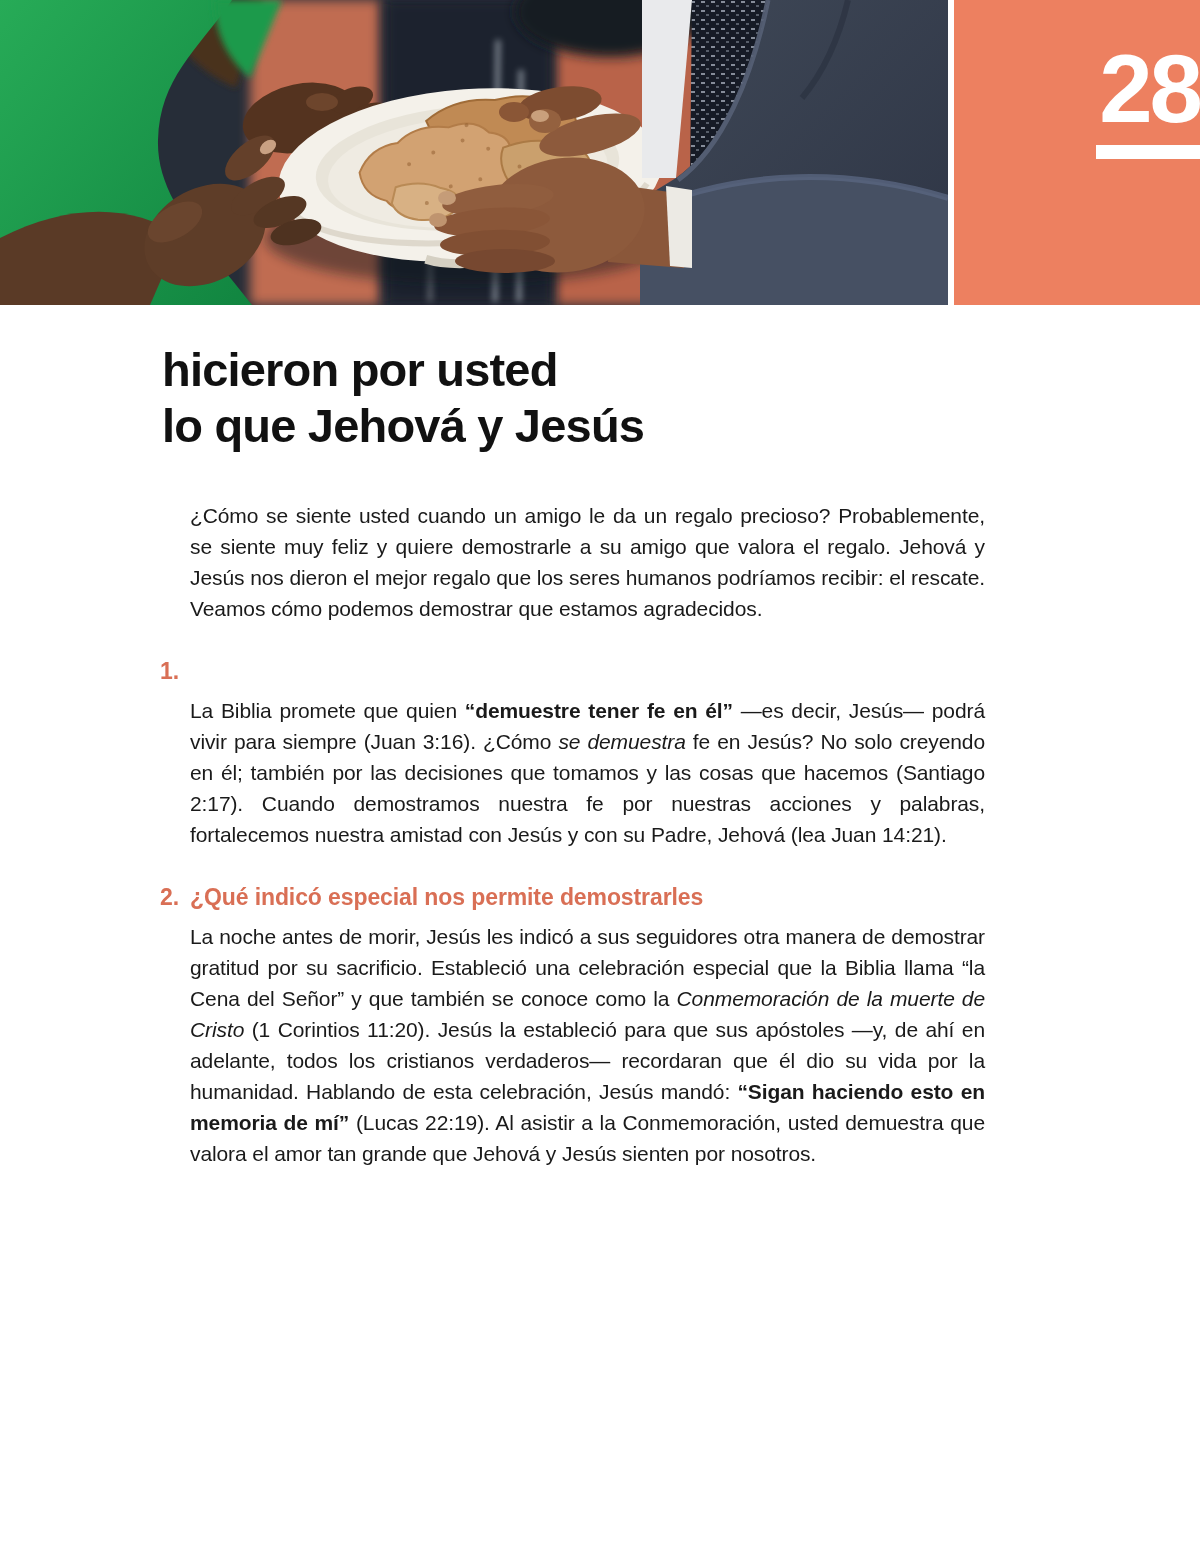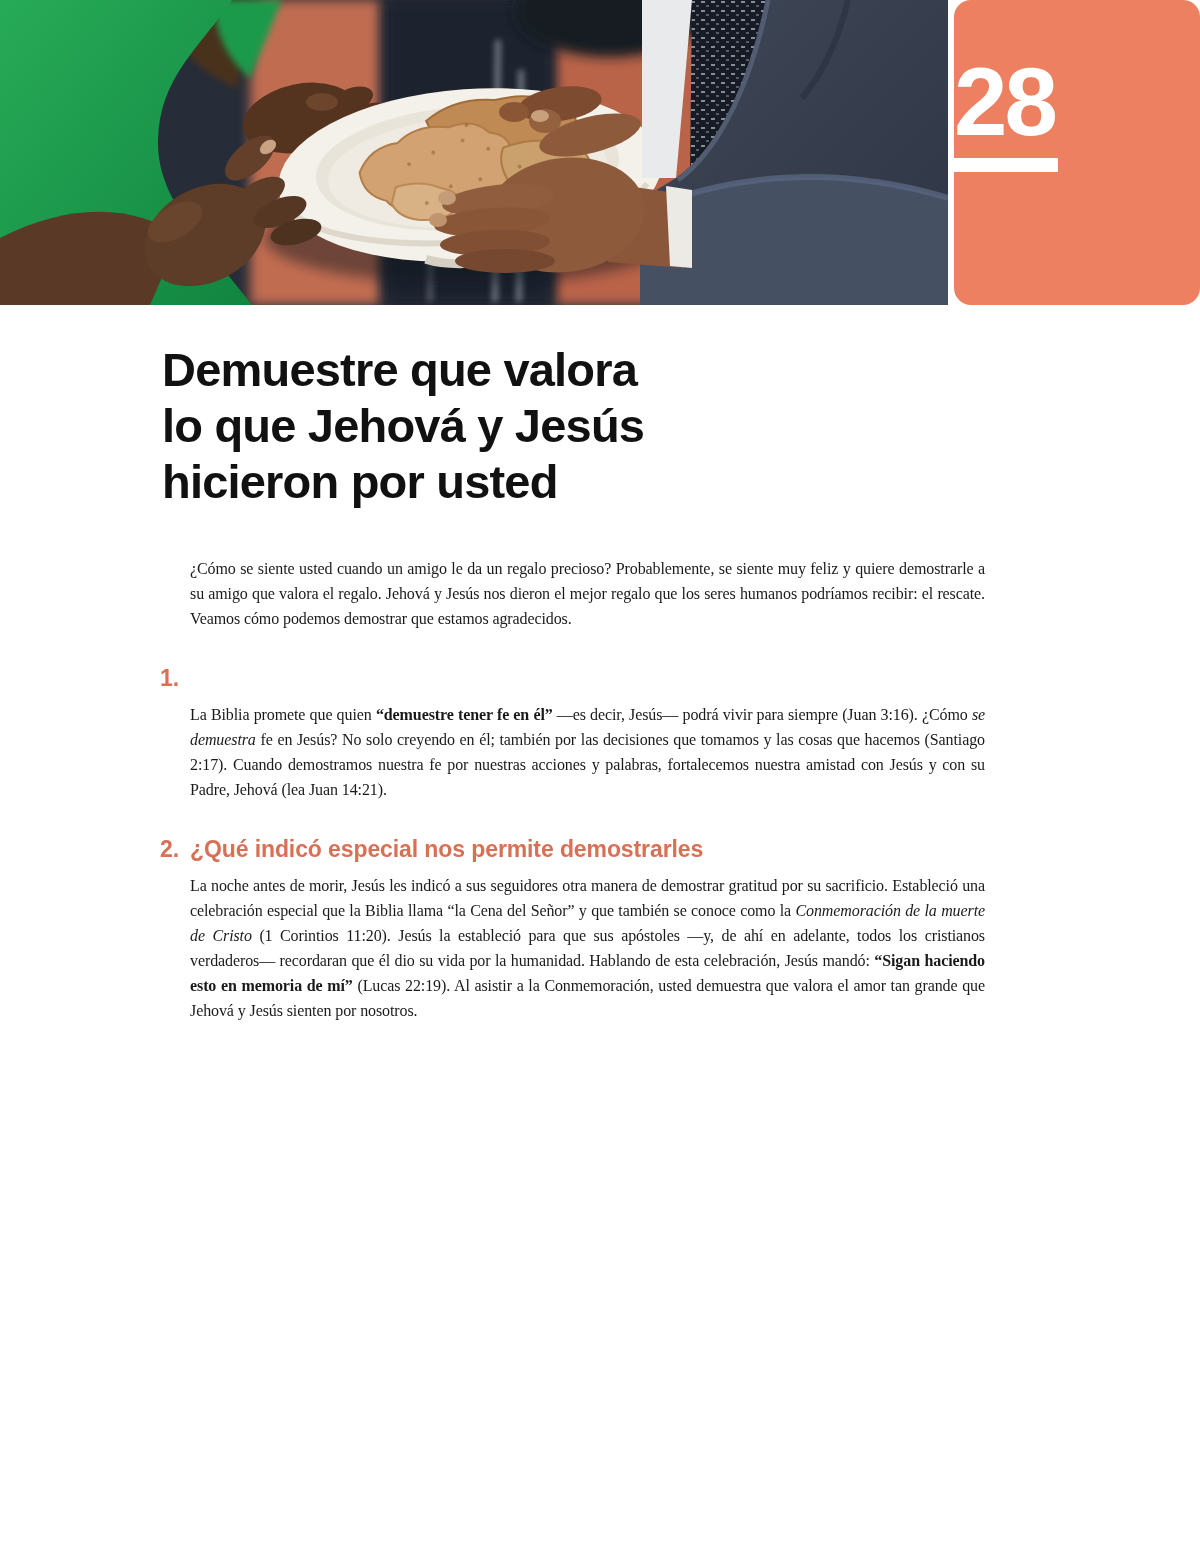--- a/index.html
+++ b/index.html
@@ -11,43 +11,43 @@
   }
   .page{width:1200px;height:1543px;position:relative;}
 
   
   .hero{display:flex;height:305px;width:1200px;}
   .hero-photo{width:948px;height:305px;flex:none;overflow:hidden;}
   .hero-photo svg{display:block;}
   .hero-gap{width:6px;flex:none;background:#ffffff;}
   .badge{
     flex:1;background:var(--accent,#ED8060);
-    display:flex;flex-direction:column;align-items:flex-start;
-    padding-top:54px;box-sizing:border-box;border-radius:17px;
+    display:flex;flex-direction:column;align-items:flex-end;
+    padding-top:41px;box-sizing:border-box;
   }
   .badge-number{
     color:#ffffff;font-weight:bold;font-size:96px;line-height:1;
     letter-spacing:-3px;
   }
   .badge-rule{width:104px;height:14px;background:#ffffff;margin-top:8px;}
 
   
   main{padding:0 215px 0 190px;}
   h1{
     font-size:47px;line-height:56px;font-weight:bold;
     color:var(--title-text,#111);
     letter-spacing:-0.8px;
     margin:37px 0 0 -28px;
   }
   h1 .t-line{display:block;}
   p{margin:0;}
   .body-text{
-    font-size:16px;line-height:25px;text-align:justify;
+    font-size:21px;line-height:31px;text-align:justify;
     letter-spacing:-0.1px;
-    hyphens:auto;font-family:Liberation Serif, serif;-webkit-hyphens:auto;
+    hyphens:auto;-webkit-hyphens:auto;
   }
   .intro{margin-top:46px;}
   .q-header{
     display:flex;margin:33px 0 9px -30px;
     color:var(--question-heading,#D96F55);
     font-weight:bold;font-size:23px;line-height:29px;
     letter-spacing:-0.1px;
   }
   .q-num{width:30px;flex:none;}
   .q-lines span{display:block;}
@@ -174,23 +174,22 @@
     </div>
     <div class="hero-gap"></div>
     <div class="badge">
       <div class="badge-number">28</div>
       <div class="badge-rule"></div>
     </div>
   </header>
 
   <main>
     <h1>
-      <span class="t-line">Demuestre que valora</span>
+      <span class="t-line">hicieron por usted</span>
       <span class="t-line">lo que Jehová y Jesús</span>
-      <span class="t-line">hicieron por usted</span>
     </h1>
 
     <p class="body-text intro">¿Cómo se siente usted cuando un amigo le da un regalo precioso? Probablemente, se siente muy feliz y quiere demostrarle a su amigo que valora el regalo. Jehová y Jesús nos dieron el mejor regalo que los seres humanos podríamos recibir: el rescate. Veamos cómo podemos demostrar que estamos agradecidos.</p>
 
     <section>
       <div class="q-header">
         <span class="q-num">1.</span>
       </div>
       <p class="body-text"><span>La Biblia promete que quien </span><span style="font-weight: bold;">“demuestre tener fe en él”</span><span> —es decir, Jesús— podrá vivir para siempre (Juan 3:16). ¿Cómo </span><span style="font-style: italic;">se demuestra</span><span> fe en Jesús? No solo creyendo en él; también por las decisiones que tomamos y las cosas que hacemos (Santiago 2:17). Cuando demostramos nuestra fe por nuestras acciones y palabras, fortalecemos nuestra amistad con Jesús y con su Padre, Jehová (lea Juan 14:21).</span></p>
     </section>

